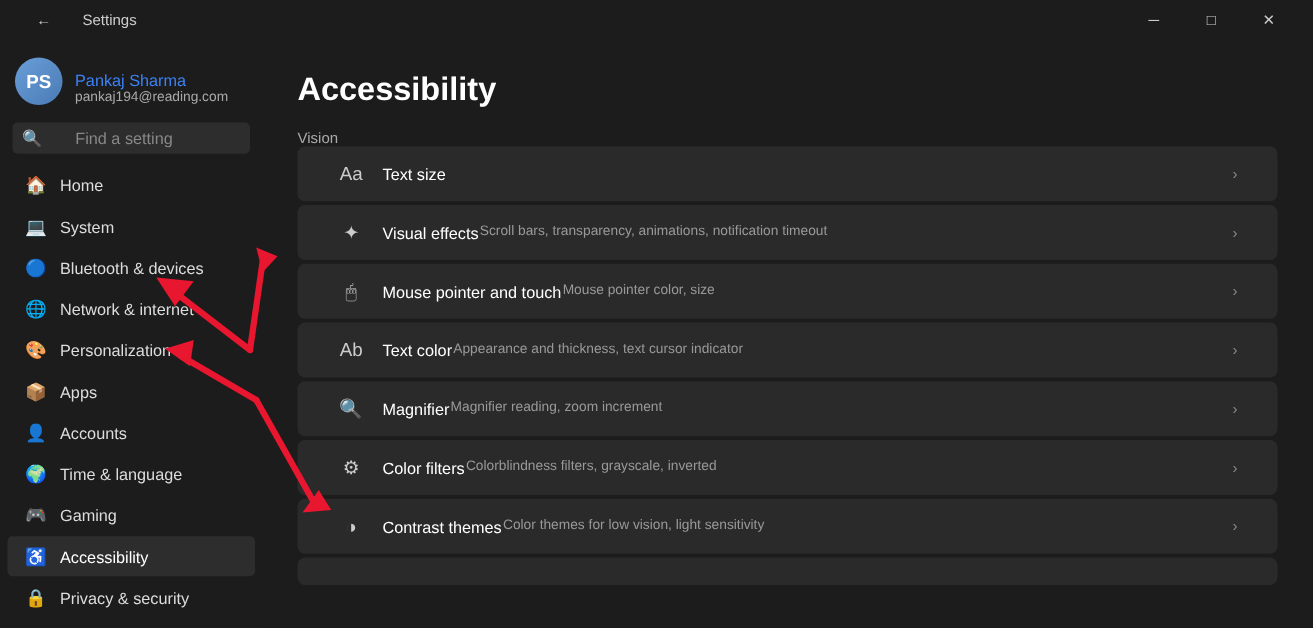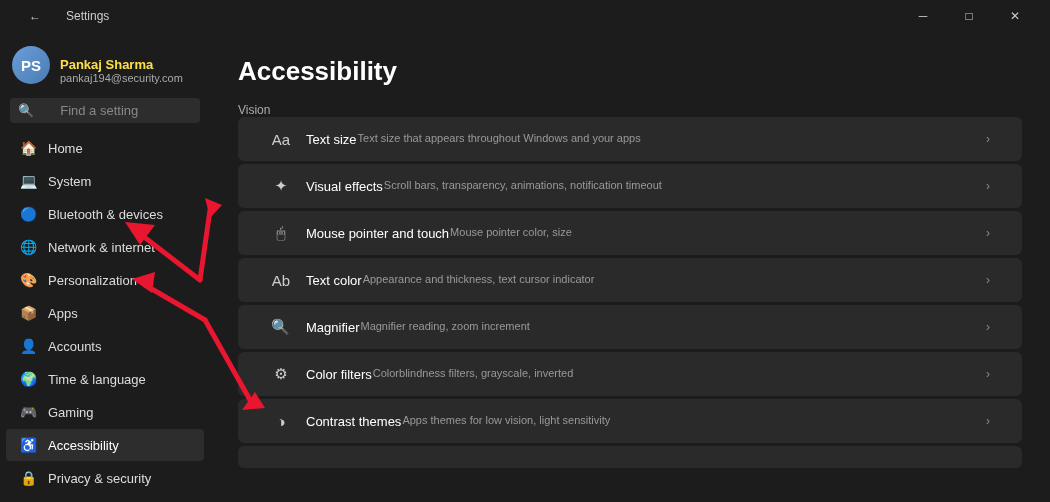--- a/index.html
+++ b/index.html
@@ -75,21 +75,21 @@
       border-radius: 50%;
       background: linear-gradient(135deg, #6a9fd8, #4a7ab5);
       display: flex;
       align-items: center;
       justify-content: center;
       font-size: 15px;
       font-weight: 600;
       color: #fff;
     }
     .profile-info { display: flex; flex-direction: column; }
-    .profile-name { font-size: 13px; font-weight: 700; color: #fde047; }
+    .profile-name { font-size: 13px; font-weight: 400; color: #3b82f6; }
     .profile-email { font-size: 11px; color: #aaa; }
     
     .search-box {
       margin: 4px 10px 8px 10px;
       display: flex;
       align-items: center;
       background: #2d2d2d;
       border-radius: 4px;
       padding: 5px 8px;
       gap: 6px;
@@ -202,21 +202,21 @@
 
 <div class="app-body">
 
   <div class="sidebar">
     <div class="profile">
       <div class="avatar-img">
         <span>PS</span>
       </div>
       <div class="profile-info">
         <span class="profile-name">Pankaj Sharma</span>
-        <span class="profile-email">pankaj194@security.com</span>
+        <span class="profile-email">pankaj194@reading.com</span>
       </div>
     </div>
 
     <div class="search-box">
       <span class="search-icon">🔍</span>
       <input type="text" placeholder="Find a setting" style="">
     </div>
 
     <div id="nav-list">
         <div class="nav-item">
@@ -271,21 +271,20 @@
   </div>
 
   <div class="main-content">
     <h1 class="page-title">Accessibility</h1>
     <div class="section-label">Vision</div>
     <div class="settings-list" id="settings-list">
         <div class="setting-item">
       <span class="setting-icon">Aa</span>
       <div class="setting-text">
         <span class="setting-name">Text size</span>
-        <span class="setting-desc">Text size that appears throughout Windows and your apps</span>
       </div>
       <span class="setting-chevron">›</span>
     </div>
         <div class="setting-item">
       <span class="setting-icon">✦</span>
       <div class="setting-text">
         <span class="setting-name">Visual effects</span>
         <span class="setting-desc">Scroll bars, transparency, animations, notification timeout</span>
       </div>
       <span class="setting-chevron">›</span>
@@ -319,21 +318,21 @@
       <div class="setting-text">
         <span class="setting-name">Color filters</span>
         <span class="setting-desc">Colorblindness filters, grayscale, inverted</span>
       </div>
       <span class="setting-chevron">›</span>
     </div>
         <div class="setting-item">
       <span class="setting-icon">◑</span>
       <div class="setting-text">
         <span class="setting-name">Contrast themes</span>
-        <span class="setting-desc">Apps themes for low vision, light sensitivity</span>
+        <span class="setting-desc">Color themes for low vision, light sensitivity</span>
       </div>
       <span class="setting-chevron">›</span>
     </div>
         <div class="setting-item">
       
       
       
     </div>
       </div>
   </div>

